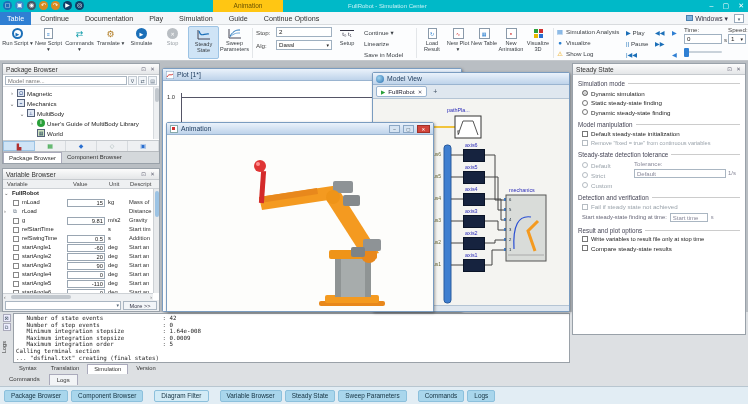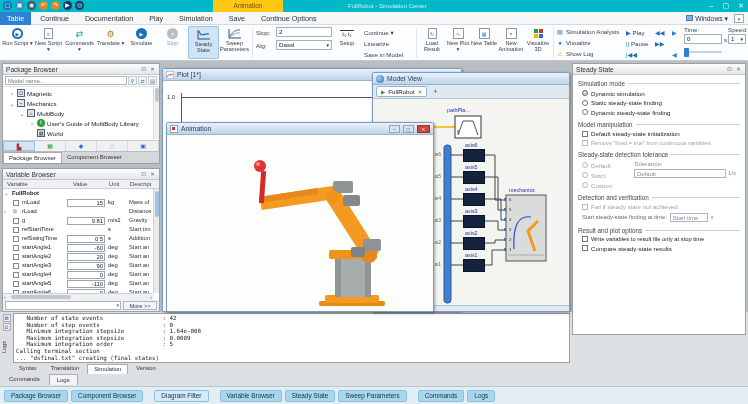--- a/index.html
+++ b/index.html
@@ -141,21 +141,21 @@
     <span>✕</span>
   </div>
 </div>
 
 <div class="tabrow">
   <span class="rtab active">Table</span>
   <span class="rtab">Continue</span>
   <span class="rtab">Documentation</span>
   <span class="rtab">Play</span>
   <span class="rtab">Simulation</span>
-  <span class="rtab">Save</span>
+  <span class="rtab">Guide</span>
   <span class="rtab">Continue Options</span>
   <span class="winmenu"><span class="wm-ic"></span><span>Windows ▾</span></span>
   <span class="collapsebox">▾</span>
 </div>
 
 <div class="ribbon">
   <div class="bigbtn" style="left:2px">
     <div class="ic">
         <span class="circ outline">▶</span>
       </div>

